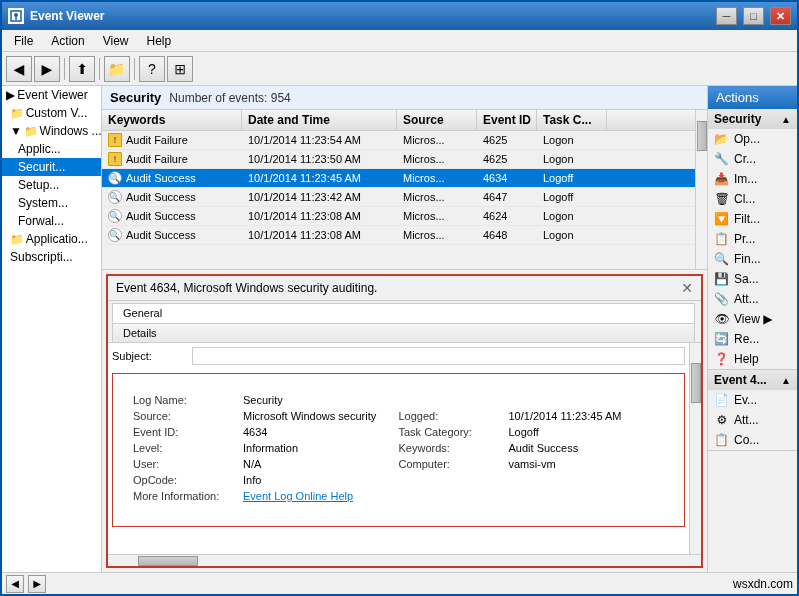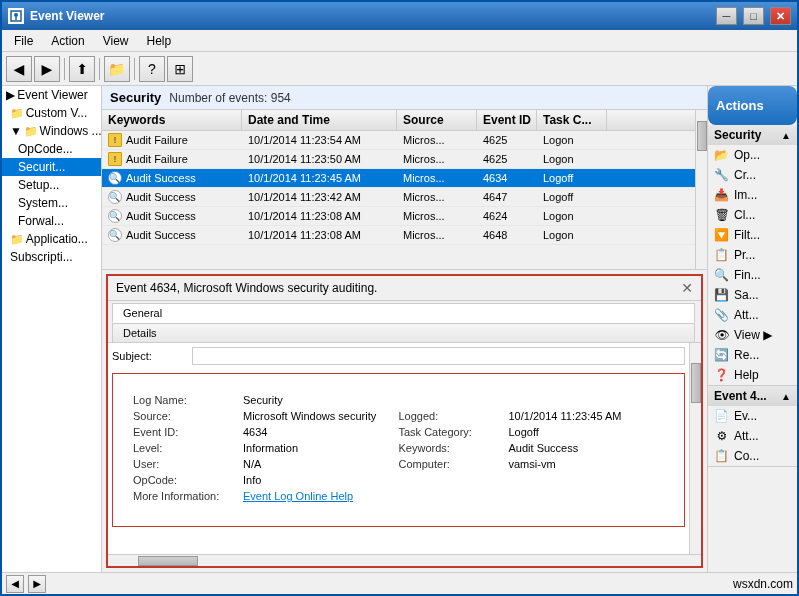--- a/index.html
+++ b/index.html
@@ -89,21 +89,21 @@
     .link-blue { color: #0078d7; text-decoration: underline; cursor: pointer; }
 
     .detail-scrollbar { width: 12px; background: #f0f0f0; border-left: 1px solid #ccc; }
     .detail-scrollbar-thumb { width: 10px; height: 40px; background: linear-gradient(to right, #d0d0d0, #b8b8b8); border: 1px solid #999; margin: 1px; margin-top: 20px; }
 
     .h-scrollbar { height: 12px; background: #f0f0f0; border-top: 1px solid #ccc; display: flex; align-items: center; }
     .h-scroll-thumb { height: 10px; width: 60px; background: linear-gradient(to bottom, #d0d0d0, #b8b8b8); border: 1px solid #999; margin: 1px; margin-left: 30px; }
 
     
     .actions-panel { width: 90px; background: #f0f0f0; border-left: 1px solid #ccc; display: flex; flex-direction: column; overflow: hidden; }
-    .actions-header { background: linear-gradient(to bottom, #4a90d9, #1a6fbf); color: white; padding: 12px 8px; font-weight: bold; font-size: 13px; border-radius: 8px; }
+    .actions-header { background: linear-gradient(to bottom, #4a90d9, #1a6fbf); color: white; padding: 4px 8px; font-weight: normal; font-size: 13px; }
     .actions-section { border-bottom: 1px solid #ccc; }
     .actions-section-header { background: linear-gradient(to bottom, #e8e8e8, #d8d8d8); padding: 3px 6px; font-size: 11px; font-weight: bold; display: flex; align-items: center; justify-content: space-between; }
     .actions-section-header .arrow { font-size: 10px; }
     .action-item { padding: 2px 6px; font-size: 11px; cursor: pointer; display: flex; align-items: center; gap: 4px; white-space: nowrap; overflow: hidden; text-overflow: ellipsis; }
     .action-icon { width: 16px; height: 16px; display: flex; align-items: center; justify-content: center; font-size: 12px; flex-shrink: 0; }
 
     
     .status-bar { height: 22px; background: #f0f0f0; border-top: 1px solid #ccc; display: flex; align-items: center; padding: 0 4px; }
     .status-left { display: flex; align-items: center; gap: 4px; flex: 1; }
     .status-nav { width: 18px; height: 18px; display: flex; align-items: center; justify-content: center; background: linear-gradient(to bottom, #f5f5f5, #e0e0e0); border: 1px solid #999; cursor: pointer; font-size: 10px; }
@@ -157,21 +157,21 @@
       <div class="tree-item tree-indent1">
         <span class="folder-icon">📁</span>
         <span>Custom V...</span>
       </div>
       <div class="tree-item tree-indent1">
         <span>▼</span>
         <span class="folder-icon">📁</span>
         <span>Windows ...</span>
       </div>
       <div class="tree-item tree-indent2">
-        <span>OpCode...</span>
+        <span>Applic...</span>
       </div>
       <div class="tree-item tree-indent2 selected">
         <span>Securit...</span>
       </div>
       <div class="tree-item tree-indent2">
         <span>Setup...</span>
       </div>
       <div class="tree-item tree-indent2">
         <span>System...</span>
       </div>

